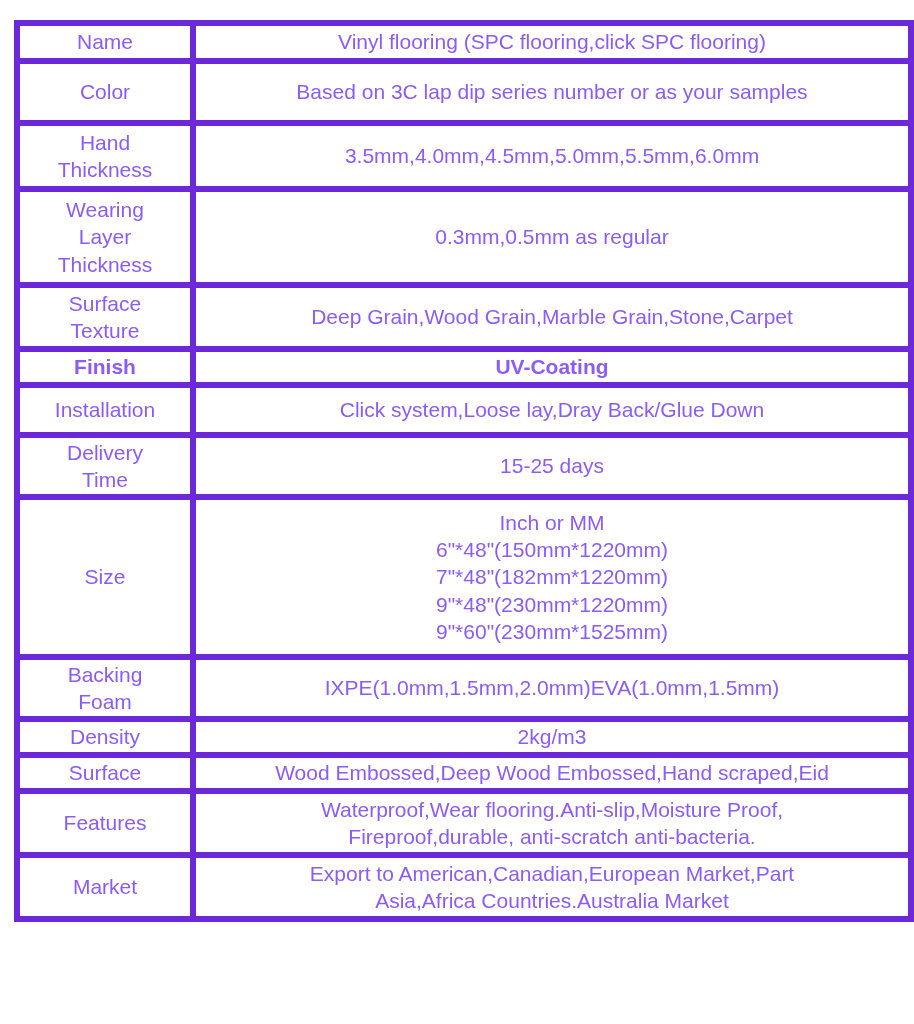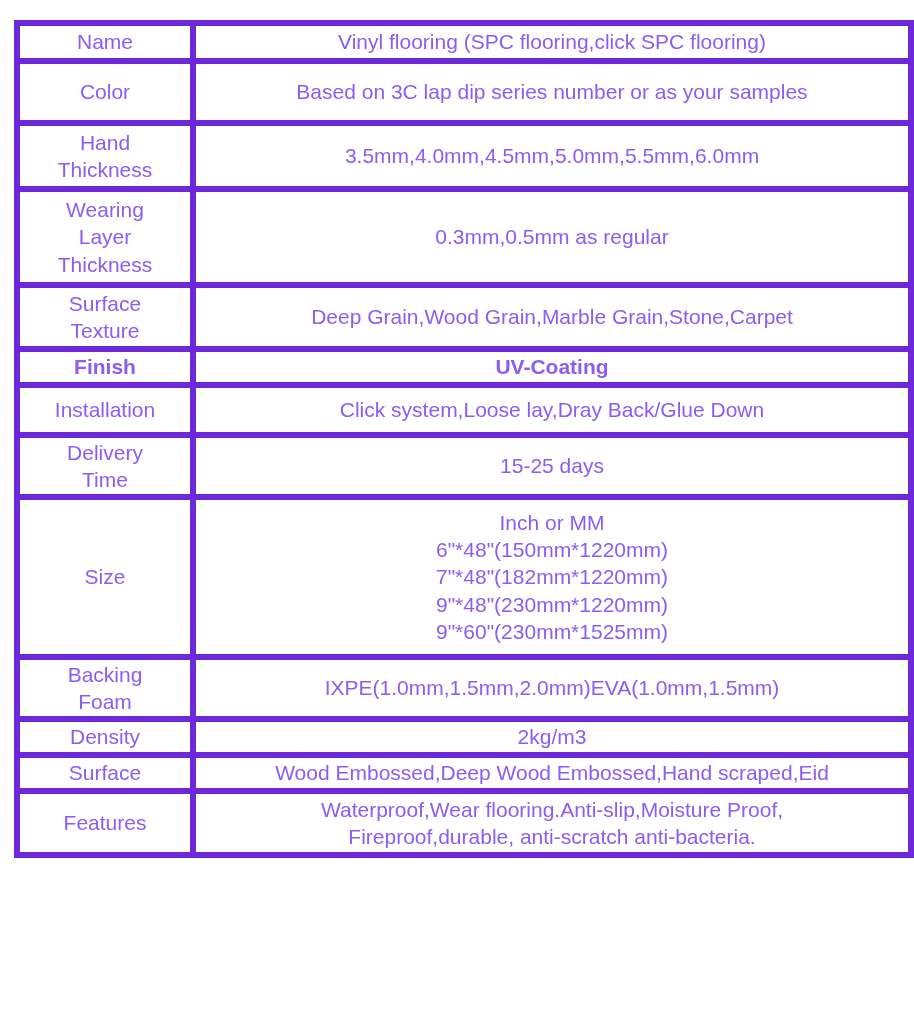--- a/index.html
+++ b/index.html
@@ -148,17 +148,22 @@
         <td class="value-cell va-middle">Wood Embossed,Deep Wood Embossed,Hand scraped,Eid</td>
       </tr>
 
 
       <tr class="h-features">
         <td class="label-cell va-middle">Features</td>
         <td class="value-cell va-middle">Waterproof,Wear flooring.Anti-slip,Moisture Proof,
 Fireproof,durable, anti-scratch anti-bacteria.</td>
       </tr>
 
+      <tr class="h-market">
+        <td class="label-cell va-middle">Market</td>
+        <td class="value-cell va-middle">Export to American,Canadian,European Market,Part
+Asia,Africa Countries.Australia Market</td>
+      </tr>
 
 
     </tbody>
   </table>
 </div>
 
 </body></html>

